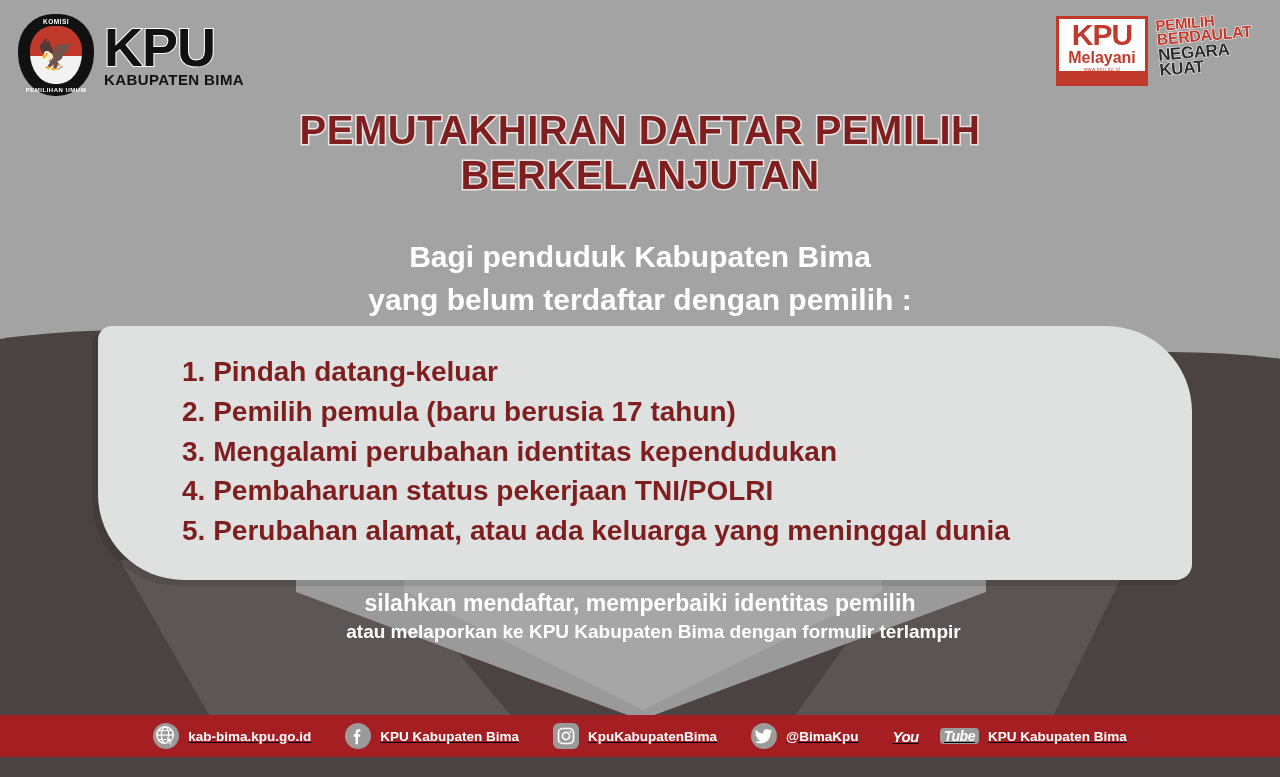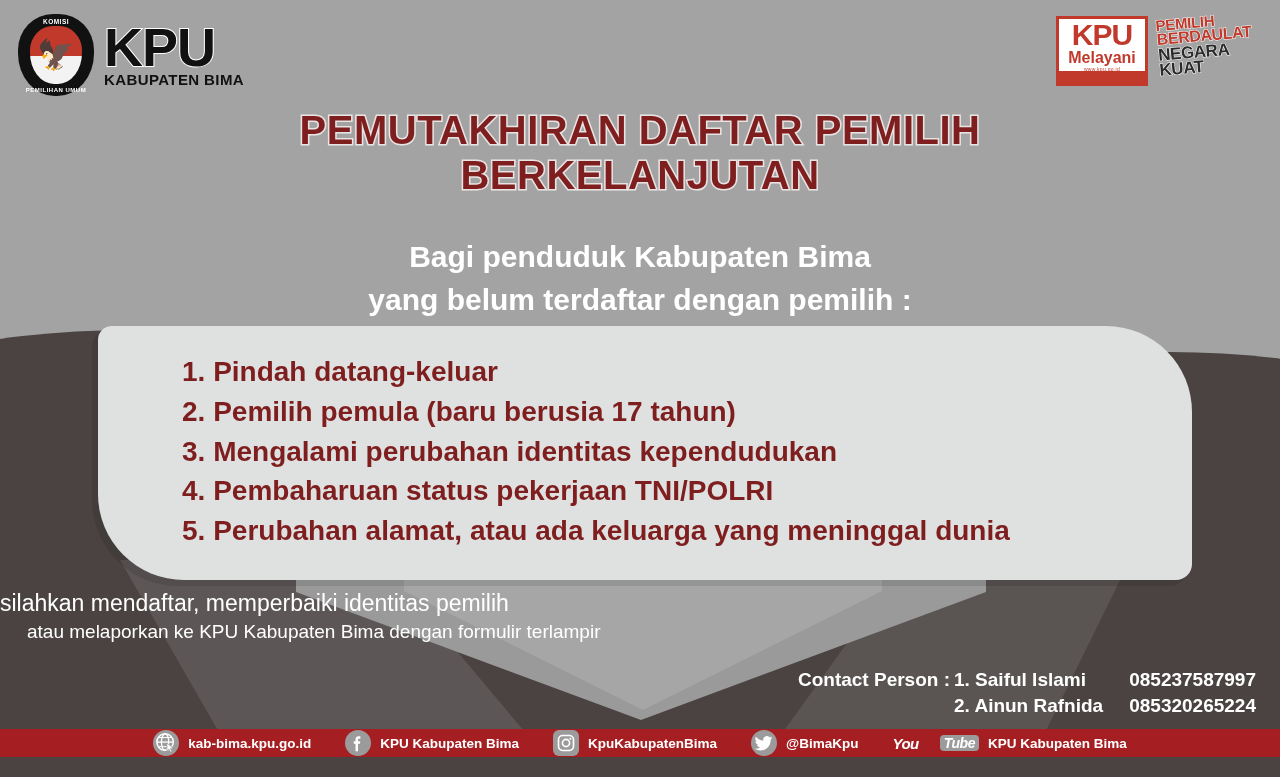--- a/index.html
+++ b/index.html
@@ -126,40 +126,40 @@
     padding:26px 0 0 84px;
   }
   .list-panel ol { list-style:none; }
   .list-panel li {
     font-size:28px; font-weight:bold; color:#7e1e1e; line-height:1.42;
     white-space:nowrap;
   }
 
   
   .cta {
-    position:absolute; left:0; right:0; top:588px; text-align:left;
-    color:#ffffff; font-weight:normal; line-height:1.35;
+    position:absolute; left:0; right:0; top:588px; text-align:center;
+    color:#ffffff; font-weight:bold; line-height:1.35;
   }
   .cta .l1 { font-size:23px; }
   .cta .l2 { font-size:19px;margin-left:27px; }
 
   
   .contact {
     position:absolute; right:24px; top:667px; color:#fff; font-weight:bold; font-size:19px;
   }
   .contact table { border-collapse:collapse; }
   .contact td { padding:0; line-height:1.35; white-space:nowrap; }
   .c-label { text-align:right; padding-right:4px !important; }
   .c-name  { text-align:left; padding-right:26px !important; }
   .c-phone { text-align:left; }
 
   
   .footer {
-    position:absolute; left:0; right:0; bottom:20px; height:28px;
-    background:#a51f22; display:flex; align-items:center; justify-content:center; gap:0;
+    position:absolute; left:0; right:0; bottom:20px; height:42px;
+    background:#a51f22; display:flex; align-items:center; justify-content:center; gap:0;text-decoration:underline;
   }
   .footer-strip-bottom {
     position:absolute; left:0; right:0; bottom:0; height:20px; background:#4a4342;
   }
   .f-item { display:flex; align-items:center; gap:9px; margin:0 17px; }
   .f-item .txt { color:#fff; font-size:13.5px; font-weight:bold; white-space:nowrap; }
   .f-ico {
     width:26px; height:26px; border-radius:50%; background:#9b9b9b;
     display:flex; align-items:center; justify-content:center; flex:none;
     color:#fff; font-weight:bold;
@@ -234,40 +234,20 @@
       <li>4. Pembaharuan status pekerjaan TNI/POLRI</li>
       <li>5. Perubahan alamat, atau ada keluarga yang meninggal dunia</li>
     </ol>
   </div>
 
   <div class="cta">
     <div class="l1">silahkan mendaftar, memperbaiki identitas pemilih</div>
     <div class="l2">atau melaporkan ke KPU Kabupaten Bima dengan formulir terlampir</div>
   </div>
 
-  <div class="contact">
-    <table>
-      <tbody>
-          <tr>
-        <td class="c-label">Contact Person :</td>
-        <td class="c-name">
-          <span>1. </span><span>Saiful Islami</span>
-        </td>
-        <td class="c-phone">085237587997</td>
-      </tr>
-      <tr>
-        <td class="c-label"></td>
-        <td class="c-name">
-          <span>2. </span><span>Ainun Rafnida</span>
-        </td>
-        <td class="c-phone">085320265224</td>
-      </tr>
-    </tbody>
-      </table>
-  </div>
 
   <div class="footer">
 
     <div class="f-item">
       <span class="f-ico">
         <svg width="22" height="22" viewBox="0 0 24 24" aria-hidden="true">
           <circle cx="11" cy="11" r="9" fill="none" stroke="#ffffff" stroke-width="1.6"></circle>
           <ellipse cx="11" cy="11" rx="4" ry="9" fill="none" stroke="#ffffff" stroke-width="1.4"></ellipse>
           <line x1="2" y1="11" x2="20" y2="11" stroke="#ffffff" stroke-width="1.4"></line>
           <line x1="3.5" y1="6" x2="18.5" y2="6" stroke="#ffffff" stroke-width="1.1"></line>

